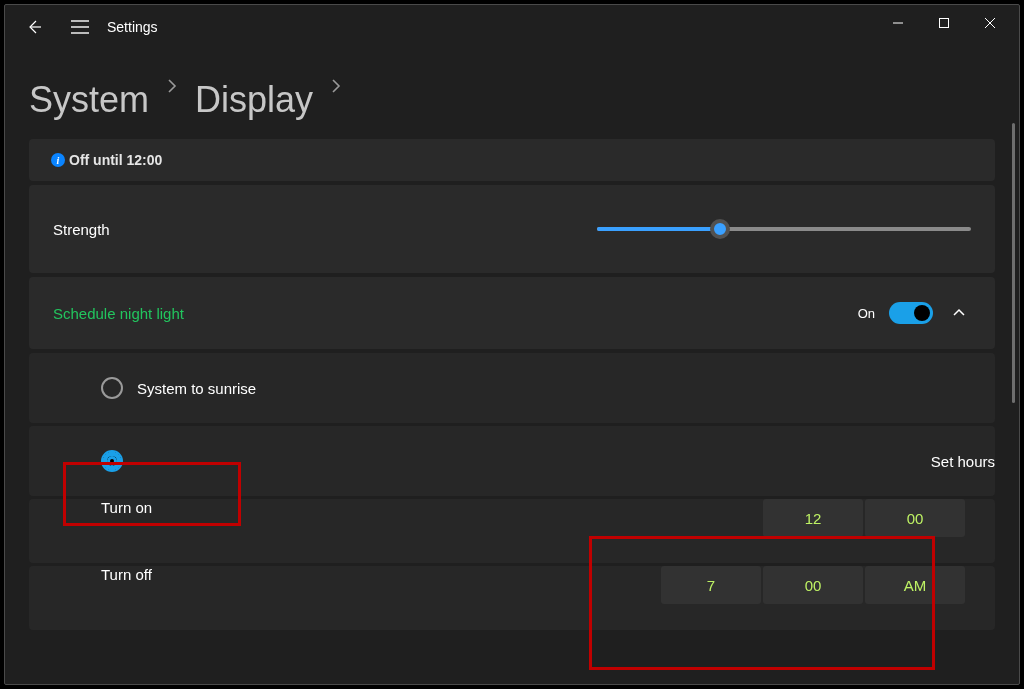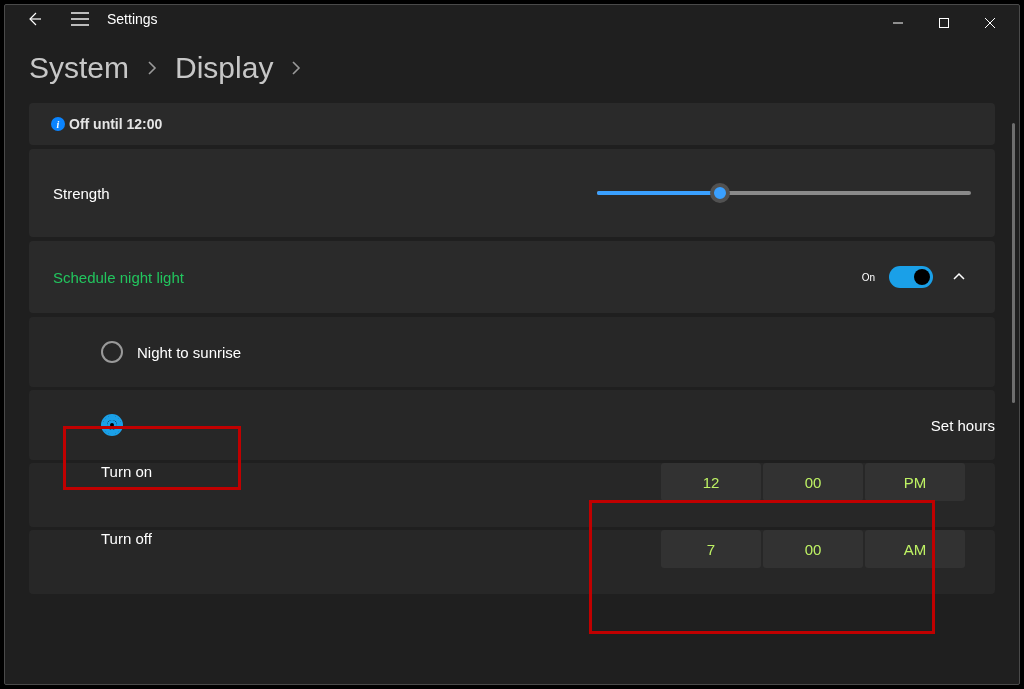--- a/index.html
+++ b/index.html
@@ -1,44 +1,44 @@
 <!DOCTYPE html>
 <html><head>
 <meta charset="utf-8">
 <style>
   * { box-sizing: border-box; margin: 0; padding: 0; font-family: "Segoe UI", sans-serif; }
   body { background: #000; width: 1024px; height: 689px; overflow: hidden; position: relative; }
   .window { position: absolute; top: 4px; left: 4px; right: 4px; bottom: 4px; background: #1f1f1f; border: 1px solid #4a4a4a; border-radius: 2px; color: #fff; display: flex; flex-direction: column; }
-  .titlebar { height: 44px; display: flex; align-items: flex-end; padding: 8px 6px; }
+  .titlebar { height: 44px; display: flex; align-items: flex-start; padding: 0 6px; }
   .tb-left { display: flex; align-items: center; gap: 0; }
   .tb-btn { width: 46px; height: 44px; display: flex; align-items: center; justify-content: center; color: #fff; }
   .tb-right { margin-left: auto; display: flex; }
   .win-btn { width: 46px; height: 36px; display: flex; align-items: center; justify-content: center; color: #fff; }
   .app-title { font-size: 14px; color: #fff; margin-left: 4px; }
   .breadcrumb { display: flex; align-items: center; gap: 18px; padding: 2px 24px 18px 24px; }
-  .bc-item { font-size: 30px; color: #c7c7c7; font-weight: 400; }
+  .bc-item { font-size: 36px; color: #c7c7c7; font-weight: 400; margin-top: 28px; }
   .bc-item.active { color: #fff; font-weight: 600; }
   .bc-sep { color: #c7c7c7; font-size: 18px; }
   .content { flex: 1; padding: 0 24px 0 24px; overflow: hidden; position: relative; }
   .card { background: #2a2a2a; border-radius: 4px; width: 100%; margin-bottom: 4px; }
   .row { display: flex; align-items: center; padding: 0 24px; }
   .status-row { height: 42px; position: relative; padding-left: 40px; }
   .info-icon { position: absolute; left: 22px; top: 50%; transform: translateY(-50%); width: 14px; height: 14px; border-radius: 50%; background: #0a84ff; color: #fff; font-size: 10px; display: flex; align-items: center; justify-content: center; font-style: italic; font-family: serif; font-weight: bold; }
   .status-text { font-size: 14px; font-weight: 600; color: #e5e5e5; }
   .turn-on-btn { margin-left: auto; background: #3d3d3d; color: #c7c7c7; font-size: 14px; padding: 7px 14px; border-radius: 4px; border: none; margin-top: -20px; }
   .strength-row { height: 88px; }
   .strength-label { font-size: 15px; color: #fff; text-align: center; }
   .slider-wrap { margin-left: auto; width: 374px; position: relative; height: 20px; display: flex; align-items: center; }
   .track-bg { position: absolute; height: 4px; width: 100%; background: #8a8a8a; border-radius: 2px; }
   .track-fill { position: absolute; height: 4px; background: #3aa0ff; border-radius: 2px; width: 33%; left:0; }
   .thumb { position: absolute; left: 33%; transform: translateX(-50%); width: 20px; height: 20px; border-radius: 50%; background: #3aa0ff; border: 4px solid #515151; }
   .schedule-row { height: 72px; }
   .schedule-label { font-size: 15px; color: #22c55e; }
   .schedule-right { margin-left: auto; display: flex; align-items: center; gap: 14px; }
-  .on-text { font-size: 10px; color: #fff; }
+  .on-text { font-size: 13px; color: #fff; }
   .toggle { width: 44px; height: 22px; background: #1aa0e8; border-radius: 11px; position: relative; }
   .toggle .knob { position: absolute; right: 3px; top: 3px; width: 16px; height: 16px; background: #000; border-radius: 50%; }
   .chev { width: 24px; display:flex; align-items:center; justify-content:center; color:#fff; }
   .sub-card { background: #272727; border-radius: 4px; margin-bottom: 3px; }
   .radio-row { height: 70px; display: flex; align-items: center; padding-left: 72px; }
   .radio { width: 22px; height: 22px; border: 2px solid #9a9a9a; border-radius: 50%; margin-right: 14px; position: relative; flex-shrink:0; }
   .radio.checked { border-color: #1aa0e8; }
   .radio.checked::after { content: ""; position: absolute; left: 50%; top: 50%; transform: translate(-50%,-50%); width: 10px; height: 10px; background: #000; border-radius: 50%; box-shadow: 0 0 0 3px #1aa0e8 inset; }
   .radio.checked::after { background:#000; width:10px; height:10px; }
   .radio.checked { background: radial-gradient(circle, #000 0 5px, #1aa0e8 5px 9px, transparent 9px); border-color:#1aa0e8; }
@@ -134,34 +134,33 @@
         <div class="chev">
           <svg width="14" height="10" viewBox="0 0 14 10">
               <path d="M2 7 L7 2 L12 7" stroke="#fff" stroke-width="1.5" fill="none"></path>
             </svg>
         </div>
       </div>
     </div>
 
     <div class="sub-card radio-row" style="margin-top:3px;">
       <div class="radio"></div>
-      <span class="radio-label">Night to sunrise</span>
+      <span class="radio-label">System to sunrise</span>
     </div>
 
     <div class="sub-card radio-row" style="position:relative;justify-content:space-between;">
       <div class="radio checked"></div>
       <span class="radio-label">Set hours</span>
     </div>
 
     <div class="sub-card time-row">
       <span class="time-label">Turn on</span>
       <div class="time-controls">
         <button class="time-btn">12</button>
         <button class="time-btn">00</button>
-        <button class="time-btn">PM</button>
       </div>
     </div>
 
     <div class="sub-card time-row">
       <span class="time-label">Turn off</span>
       <div class="time-controls">
         <button class="time-btn">7</button>
         <button class="time-btn">00</button>
         <button class="time-btn">AM</button>
       </div>

